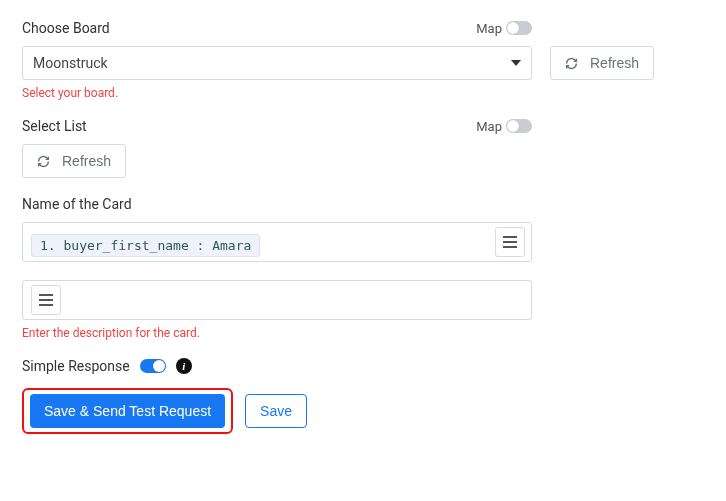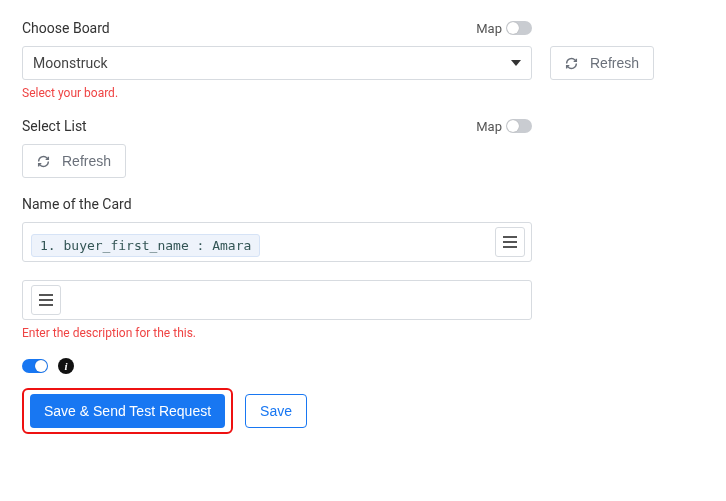--- a/index.html
+++ b/index.html
@@ -172,24 +172,25 @@
 </div>
 
 <div class="field-block">
   <div class="composite-box">
     <div class="menu-btn">
       <div class="bar"></div>
       <div class="bar"></div>
       <div class="bar"></div>
     </div>
   </div>
-  <div class="help-text">Enter the description for the this.</div>
+  <div class="help-text">Enter the description for the card.</div>
 </div>
 
 <div class="simple-row">
+  <span class="label-text">Simple Response</span>
   <div class="toggle on">
       <div class="knob"></div>
     </div>
   <span class="info-icon">i</span>
 </div>
 
 <div class="button-row">
   <span class="highlight-box">
     <button class="btn-primary">Save &amp; Send Test Request</button>
   </span>

